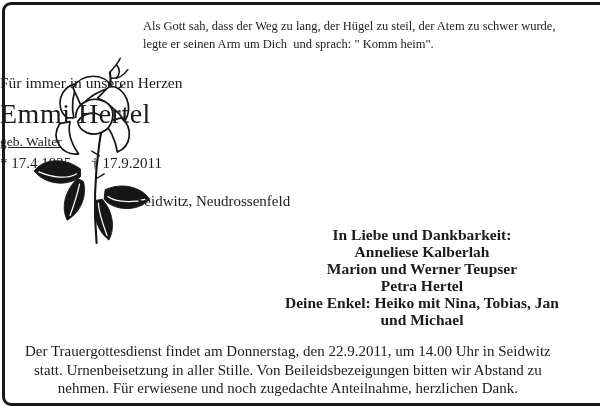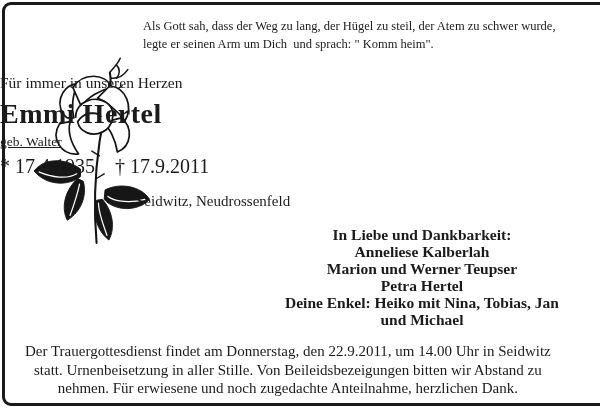--- a/index.html
+++ b/index.html
@@ -44,31 +44,31 @@
     left: 0;
     width: 590px;
   }
   .memorial-phrase {
     top: 74px;
     font-size: 15.5px;
   }
   .deceased-name {
     top: 98px;
     font-size: 28px;
-    font-weight: bold;
+    font-weight: normal;
     letter-spacing: 0.5px;
   }
   .maiden-name {
     top: 134px;
     font-size: 13.5px;
     text-decoration: underline;
   }
   .life-dates {
     top: 155px;
-    font-size: 20px;
+    font-size: 15px;
   }
   .date-gap {
     display: inline-block;
     width: 20px;
   }
   .place-line {
     position: absolute;
     left: 136px;
     top: 193px;
     font-size: 15px;

